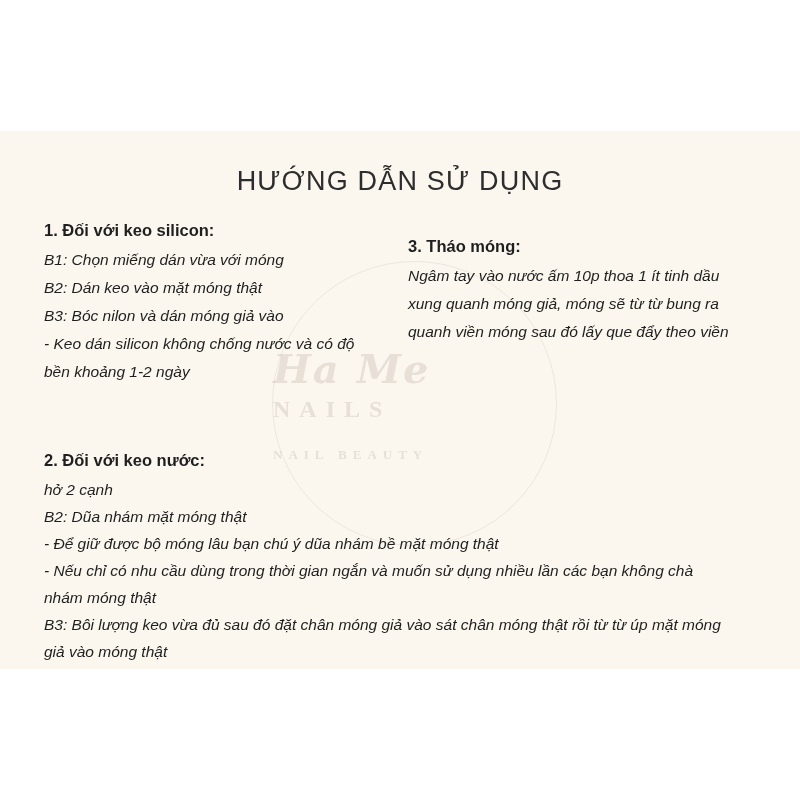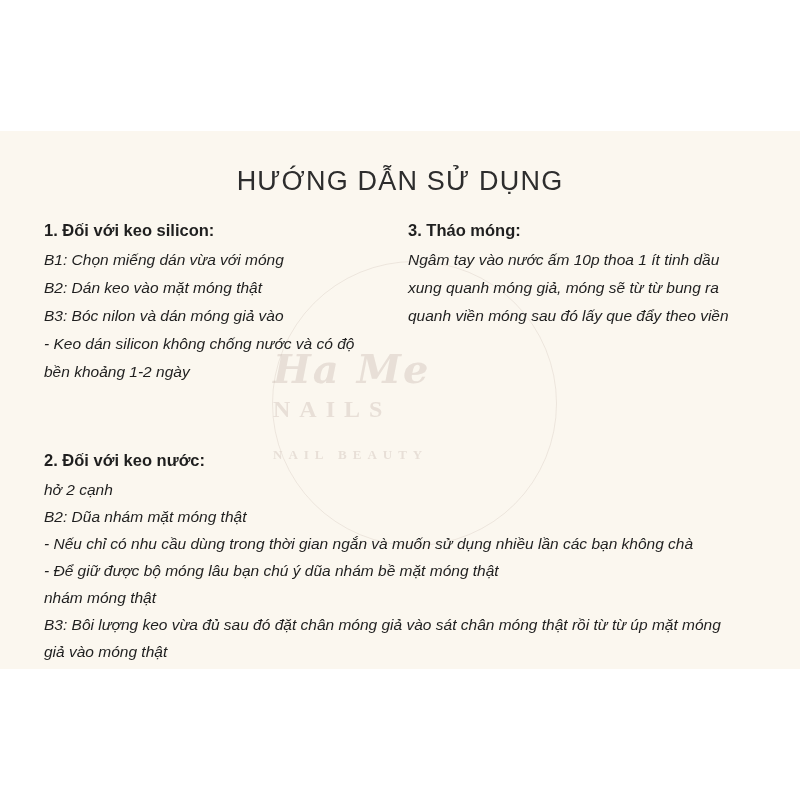--- a/index.html
+++ b/index.html
@@ -88,21 +88,21 @@
   }
   .col-left {
     position: absolute;
     left: 44px;
     top: 0;
     width: 350px;
   }
   .col-right {
     position: absolute;
     left: 408px;
-    top: 0;
+    top: 16px;
     width: 348px;
   }
   .heading {
     font-size: 16.5px;
     font-weight: bold;
     color: #1f1f1f;
     margin: 0 0 6px 0;
     line-height: 1.45;
   }
   .line {
@@ -154,22 +154,22 @@
           <p class="heading">3. Tháo móng:</p>
           <p class="line">Ngâm tay vào nước ấm 10p thoa 1 ít tinh dầu</p>
           <p class="line">xung quanh móng giả, móng sẽ từ từ bung ra</p>
           <p class="line">quanh viền móng sau đó lấy que đẩy theo viền</p>
         </div>
 
         <div class="block-wide">
           <p class="heading">2. Đối với keo nước:</p>
           <p class="line">hở 2 cạnh</p>
           <p class="line">B2: Dũa nhám mặt móng thật</p>
+          <p class="line">- Để giữ được bộ móng lâu bạn chú ý dũa nhám bề mặt móng thật</p>
           <p class="line">- Nếu chỉ có nhu cầu dùng trong thời gian ngắn và muốn sử dụng nhiều lần các bạn không chà</p>
-          <p class="line">- Để giữ được bộ móng lâu bạn chú ý dũa nhám bề mặt móng thật</p>
           <p class="line">nhám móng thật</p>
           <p class="line">B3: Bôi lượng keo vừa đủ sau đó đặt chân móng giả vào sát chân móng thật rồi từ từ úp mặt móng</p>
           <p class="line">giả vào móng thật</p>
 
         </div>
 
       </div>
     </div>
   </div>
 </div>

